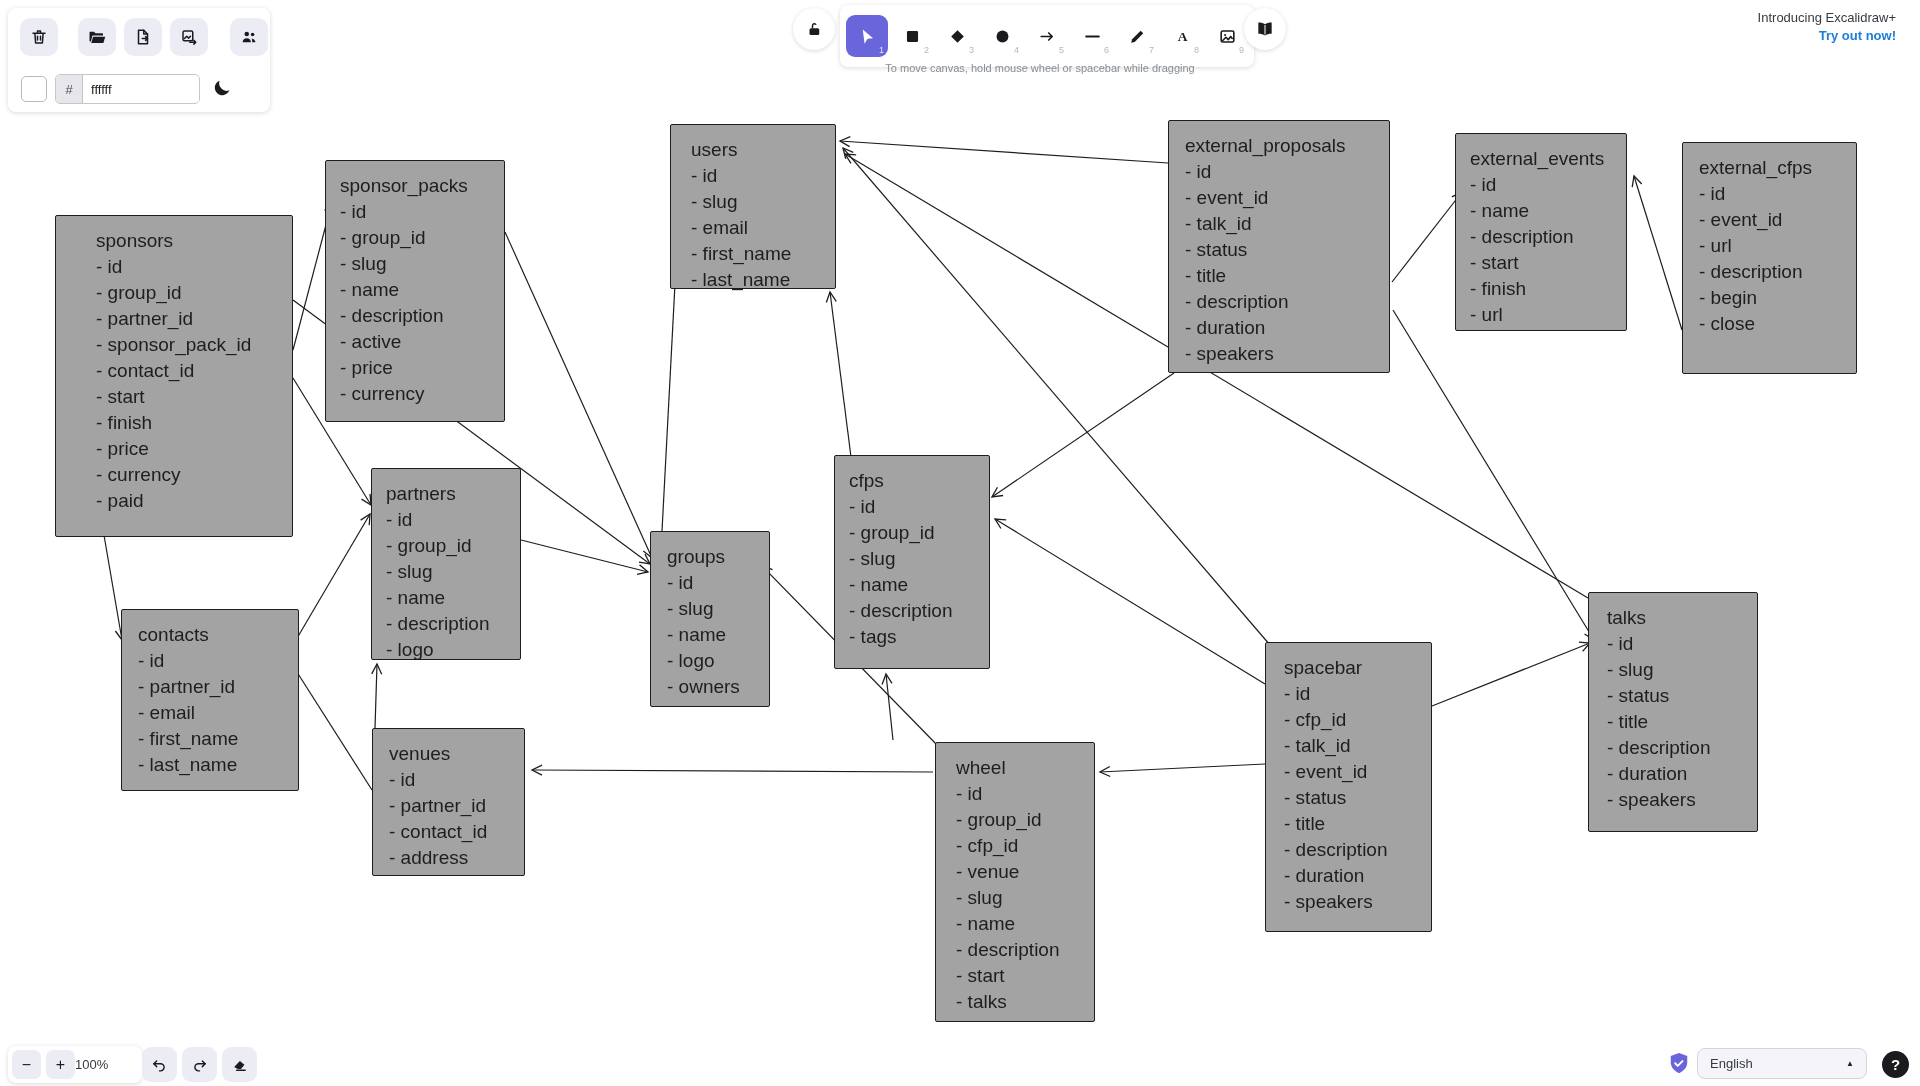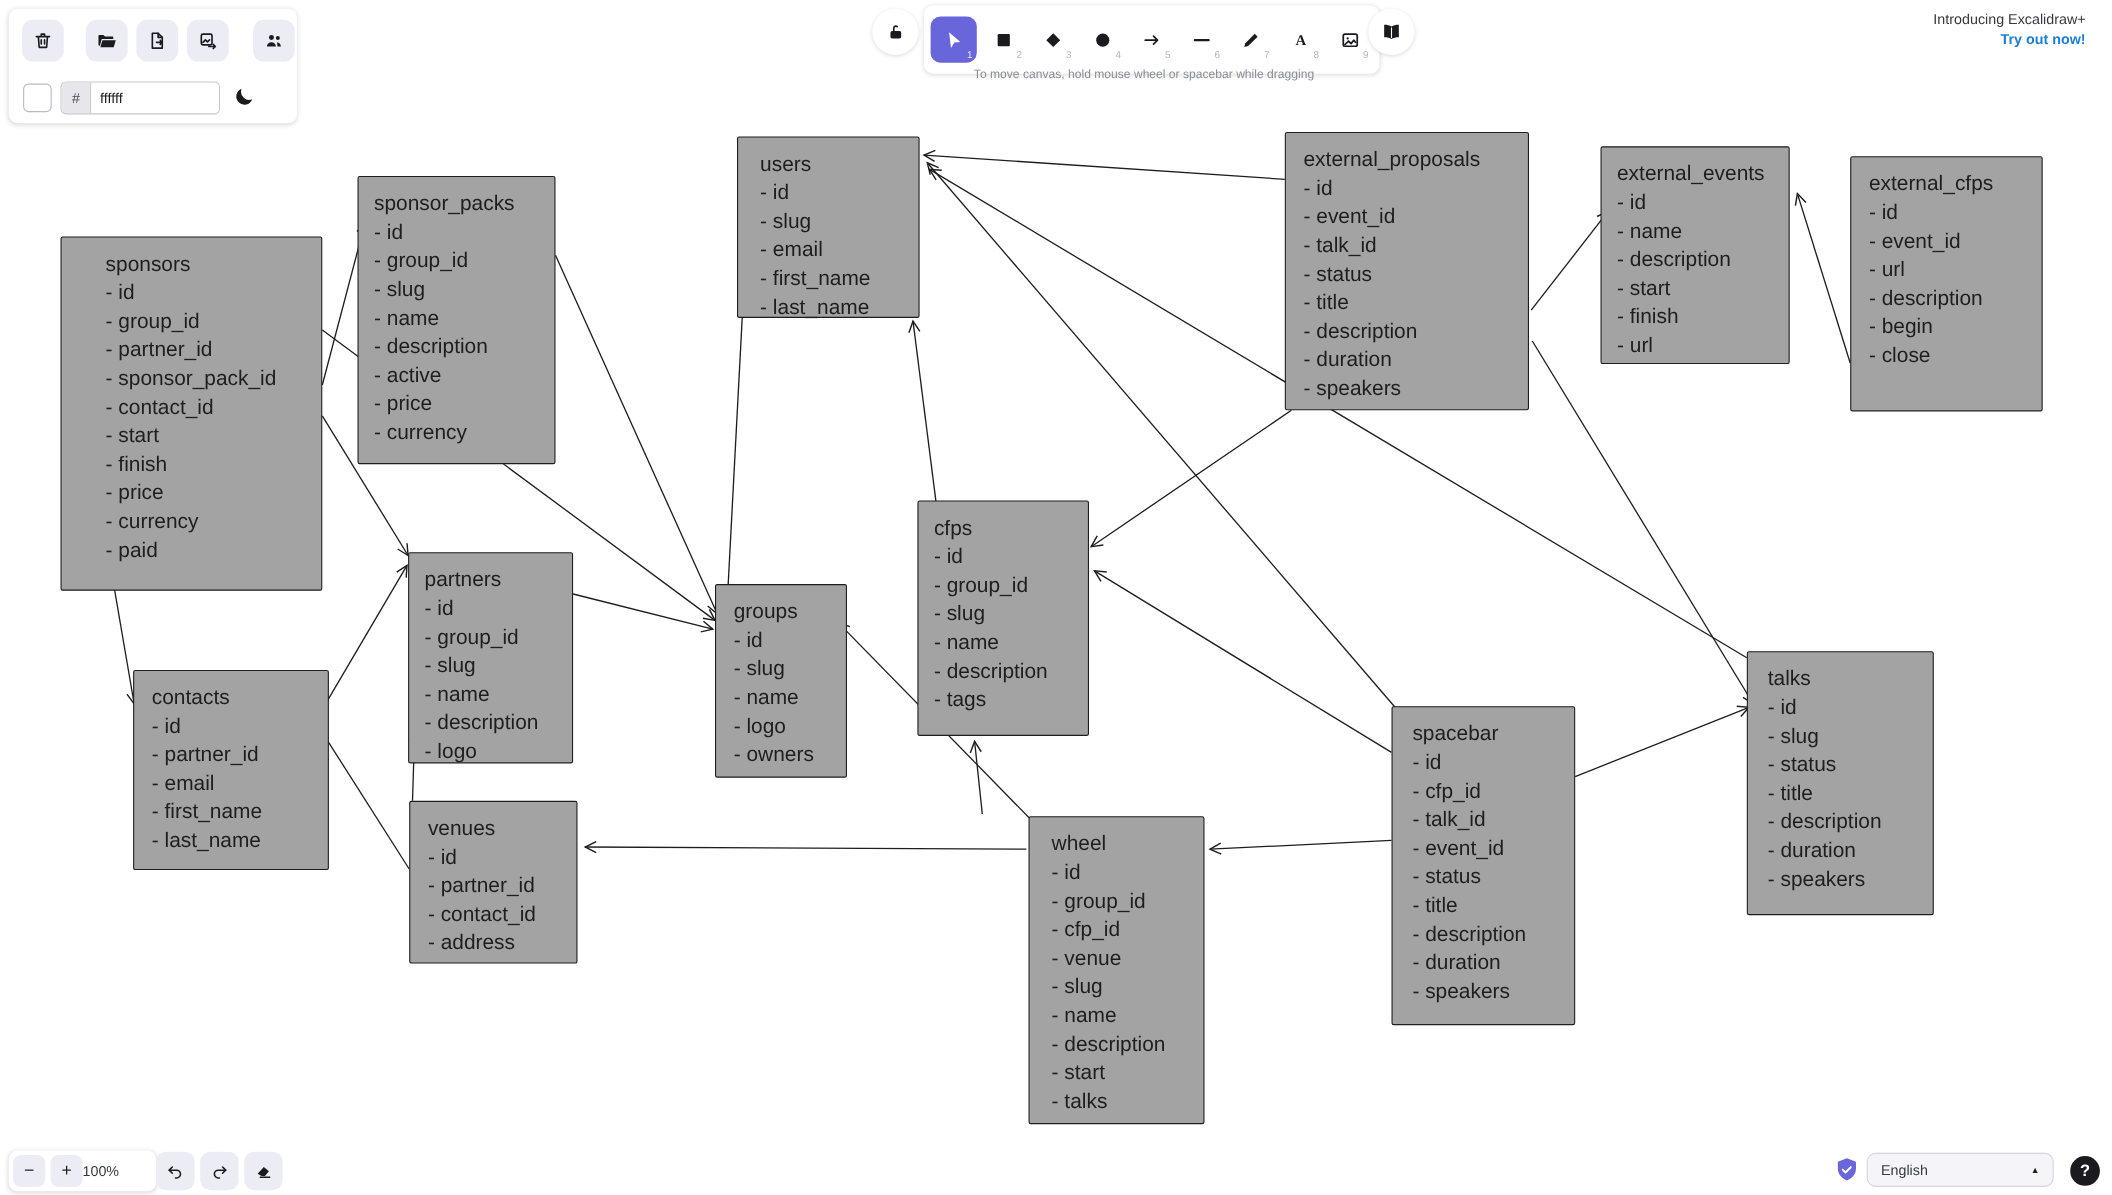--- a/index.html
+++ b/index.html
@@ -153,21 +153,21 @@
       </div>
       <div class="entity" style="left: 1682px; top: 142px; width: 175px; height: 232px; padding-left: 16px;">
         <div class="etitle">external_cfps</div>
         <div class="efield">- id</div>
         <div class="efield">- event_id</div>
         <div class="efield">- url</div>
         <div class="efield">- description</div>
         <div class="efield">- begin</div>
         <div class="efield">- close</div>
       </div>
-      <div class="entity" style="left: 371px; top: 468px; width: 150px; height: 192px; padding-left: 14px; margin-top: 34px;">
+      <div class="entity" style="left: 371px; top: 468px; width: 150px; height: 192px; padding-left: 14px;">
         <div class="etitle">partners</div>
         <div class="efield">- id</div>
         <div class="efield">- group_id</div>
         <div class="efield">- slug</div>
         <div class="efield">- name</div>
         <div class="efield">- description</div>
         <div class="efield">- logo</div>
       </div>
       <div class="entity" style="left: 650px; top: 531px; width: 120px; height: 176px; padding-left: 16px;">
         <div class="etitle">groups</div>

